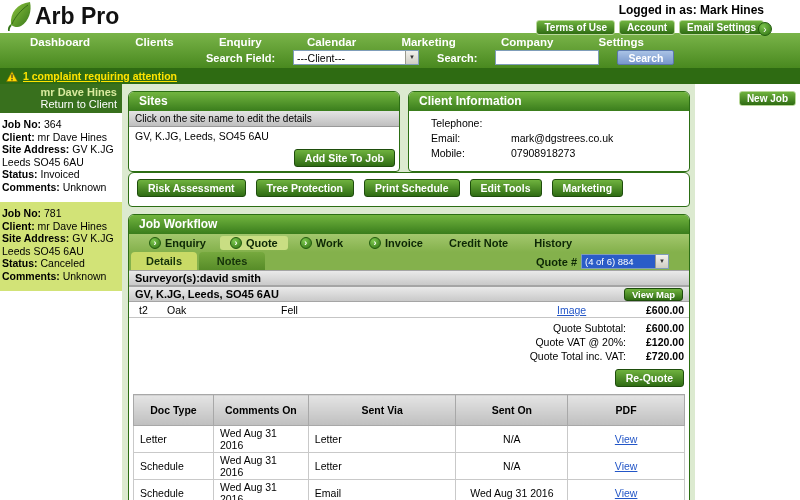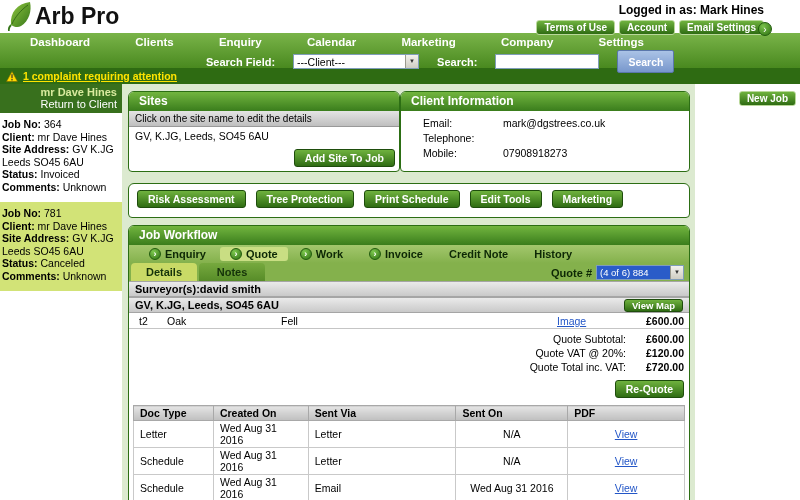--- a/index.html
+++ b/index.html
@@ -30,21 +30,21 @@
   .nav-item { color:#fff; font-size:11.5px; font-weight:bold; cursor:pointer; }
   .searchrow { display:flex; align-items:center; gap:18px; padding-left:206px; margin-top:2px;
                color:#fff; font-size:11px; font-weight:bold; }
   .sel { background:#fff; border:1px solid #7f9db9; height:15px; display:flex; align-items:center;
          justify-content:space-between; color:#000; font-weight:normal; font-size:10.5px; padding-left:3px; }
   .sel .arr { width:13px; height:13px; flex:none; background:linear-gradient(#f2f1ec,#cfcdc3);
               border-left:1px solid #9a9a8e; font-size:6px; color:#333; text-align:center; line-height:13px; }
   .search-select { width:126px; }
   .search-input { width:104px; height:15px; border:1px solid #7f9db9; font-size:10.5px; padding:0 2px; }
   .search-btn { background:linear-gradient(#aac3e6,#7897cc); border:1px solid #5a77ab; border-radius:2px;
-                color:#fff; font-size:10.5px; font-weight:bold; padding:0 10px; height:23px; cursor:pointer; }
+                color:#fff; font-size:10.5px; font-weight:bold; padding:0 10px; height:15px; cursor:pointer; }
 
   
   .alertbar { height:16px; background:#2e6b12; display:flex; align-items:center; gap:5px; padding-left:6px; }
   .alert-text { color:#ffe400; font-size:10.5px; font-weight:bold; text-decoration:underline; cursor:pointer; }
 
   
   .content { display:flex; height:416px; }
   .sidebar { width:122px; flex:none; background:#fff; }
   .sb-head { background:#38701d; padding:2px 5px 3px; text-align:right; }
   .sb-client { color:#d9ea9e; font-size:11px; font-weight:bold; }
@@ -52,21 +52,21 @@
   .job-card { font-size:10.5px; line-height:12.5px; padding:5px 3px 9px 2px; cursor:pointer; color:#000; }
   .job-card.selected { background:#d2e377; }
 
   .main { width:573px; flex:none; background:#dcead0; padding:7px 5px 0 6px; }
   .rightcol { flex:1; background:#fff; text-align:right; padding:4px 4px 0 0; }
 
   .panel { border:1px solid #2c6e14; border-radius:6px 6px 4px 4px; background:#fff; overflow:hidden; }
   .panel-h { background:linear-gradient(#72b53f,#3a7d1c); color:#fff; font-weight:bold;
              font-size:12px; padding:2px 10px; height:19px; }
 
-  .row1 { display:flex; margin-bottom:11px; }
+  .row1 { display:flex; gap:8px; margin-bottom:0; }
   .sites-panel { width:272px; flex:none; display:flex; flex-direction:column; }
   .client-panel { flex:1; }
   .instruction { background:linear-gradient(#e4e4e4,#bfbfbf); border-bottom:1px solid #999;
                  font-size:10px; padding:2px 6px; }
   .site-name { font-size:10.5px; padding:3px 6px 6px; cursor:pointer; flex:1; }
   .sites-foot { text-align:right; padding:0 4px 4px; }
   .ci-row { display:flex; font-size:10.5px; padding:1px 0 2px 22px; }
   .ci-label { width:80px; flex:none; }
   .ci-body { padding-top:5px; }
 
@@ -79,21 +79,21 @@
             color:#0d2805; padding:0 14px 0 12px; cursor:pointer; }
   .wf-tab.active { background:#c9de83; border-radius:3px; padding:1px 10px; }
   .step-ico { width:12px; height:12px; flex:none; border-radius:50%;
               background:radial-gradient(circle at 35% 30%, #7ec94f,#2e7012);
               border:1px solid #225c0e; color:#fff; font-size:9px; line-height:11px; text-align:center; }
   .wf-sub { display:flex; background:#84b14c; height:18px; position:relative; padding-left:2px; }
   .subtab { width:66px; text-align:center; font-size:11px; font-weight:bold; height:18px; line-height:18px;
             cursor:pointer; border-radius:4px 4px 0 0; margin-right:2px; color:#15330a; }
   .subtab.active { background:#c9da66; }
   .subtab.inactive { background:linear-gradient(#76a93e,#578c28); }
-  .quote-wrap { position:absolute; right:5px; top:2px; display:flex; align-items:center; gap:4px;
+  .quote-wrap { position:absolute; right:20px; top:2px; display:flex; align-items:center; gap:4px;
                 font-size:11px; font-weight:bold; color:#0d2805; }
   .quote-select { width:88px; background:#2a5cc8; color:#fff; font-weight:normal; }
   .quote-select .txt { font-size:9.5px; white-space:nowrap; overflow:hidden; }
 
   .graybar { background:linear-gradient(#eaeaea,#c9c9c9); border-top:1px solid #a5a5a5; border-bottom:1px solid #a5a5a5;
              font-size:11px; font-weight:bold; padding:1px 6px; display:flex; align-items:center; gap:0; height:16px; color:#000; }
   .spacer { flex:1; }
   .item-row { display:flex; align-items:center; font-size:10.5px; border-bottom:1px solid #c5c5c5; height:16px; }
   .ir-ref { width:38px; padding-left:10px; }
   .ir-tree { width:114px; }
@@ -101,22 +101,22 @@
   .ir-image { width:62px; }
   .ir-price { width:70px; text-align:right; padding-right:5px; font-weight:bold; }
   .link { color:#2356c7; text-decoration:underline; cursor:pointer; }
 
   .totals { padding:3px 5px 0 0; }
   .tot-row { display:flex; justify-content:flex-end; font-size:10.5px; line-height:14px; }
   .tot-val { width:58px; text-align:right; font-weight:bold; }
   .requote-row { text-align:right; padding:5px 5px 4px; }
 
   table.docs { border-collapse:collapse; margin:3px 4px 8px; width:552px; font-size:10.5px; }
-  .docs th { background:linear-gradient(#e4e4e4,#bfbfbf); font-weight:bold; text-align:left;
-             padding:1px 6px; border:1px solid #a8a8a8; height:14px; }
+  .docs th { background:linear-gradient(#e4e4e4,#bfbfbf); font-weight:bold; text-align:center;
+             padding:9px 6px; border:1px solid #a8a8a8; height:14px; }
   .docs td { padding:1px 6px; border:1px solid #c9c9c9; height:14px; }
   .docs .c { text-align:center; }
 </style>
 </head>
 <body>
 
 <div class="topbar">
   <div class="logo">
     <svg width="26" height="30" viewBox="0 0 26 30">
       <defs>
@@ -213,26 +213,26 @@
         <div class="site-name">GV, K.JG, Leeds, SO45 6AU</div>
         <div class="sites-foot">
           <span class="gbtn md">Add Site To Job</span>
         </div>
       </div>
 
       <div class="panel client-panel">
         <div class="panel-h">Client Information</div>
         <div class="ci-body">
           <div class="ci-row">
+            <span class="ci-label">Telephone:</span>
+            <span></span>
+          </div>
+          <div class="ci-row">
             <span class="ci-label">Email:</span>
             <span>mark@dgstrees.co.uk</span>
-          </div>
-          <div class="ci-row">
-            <span class="ci-label">Telephone:</span>
-            <span></span>
           </div>
           <div class="ci-row">
             <span class="ci-label">Mobile:</span>
             <span>07908918273</span>
           </div>
         </div>
       </div>
     </div>
 
     <div class="panel ap-panel">
@@ -327,21 +327,21 @@
           <colgroup>
             <col style="width:80px">
               <col style="width:95px">
               <col style="width:148px">
               <col style="width:112px">
               <col style="width:117px">
           </colgroup>
           <thead>
             <tr>
               <th>Doc Type</th>
-              <th>Created On</th>
+              <th>Comments On</th>
               <th>Sent Via</th>
               <th>Sent On</th>
               <th>PDF</th>
             </tr>
           </thead>
           <tbody>
             <tr>
               <td>Letter</td>
               <td>Wed Aug 31 2016</td>
               <td>Letter</td>

